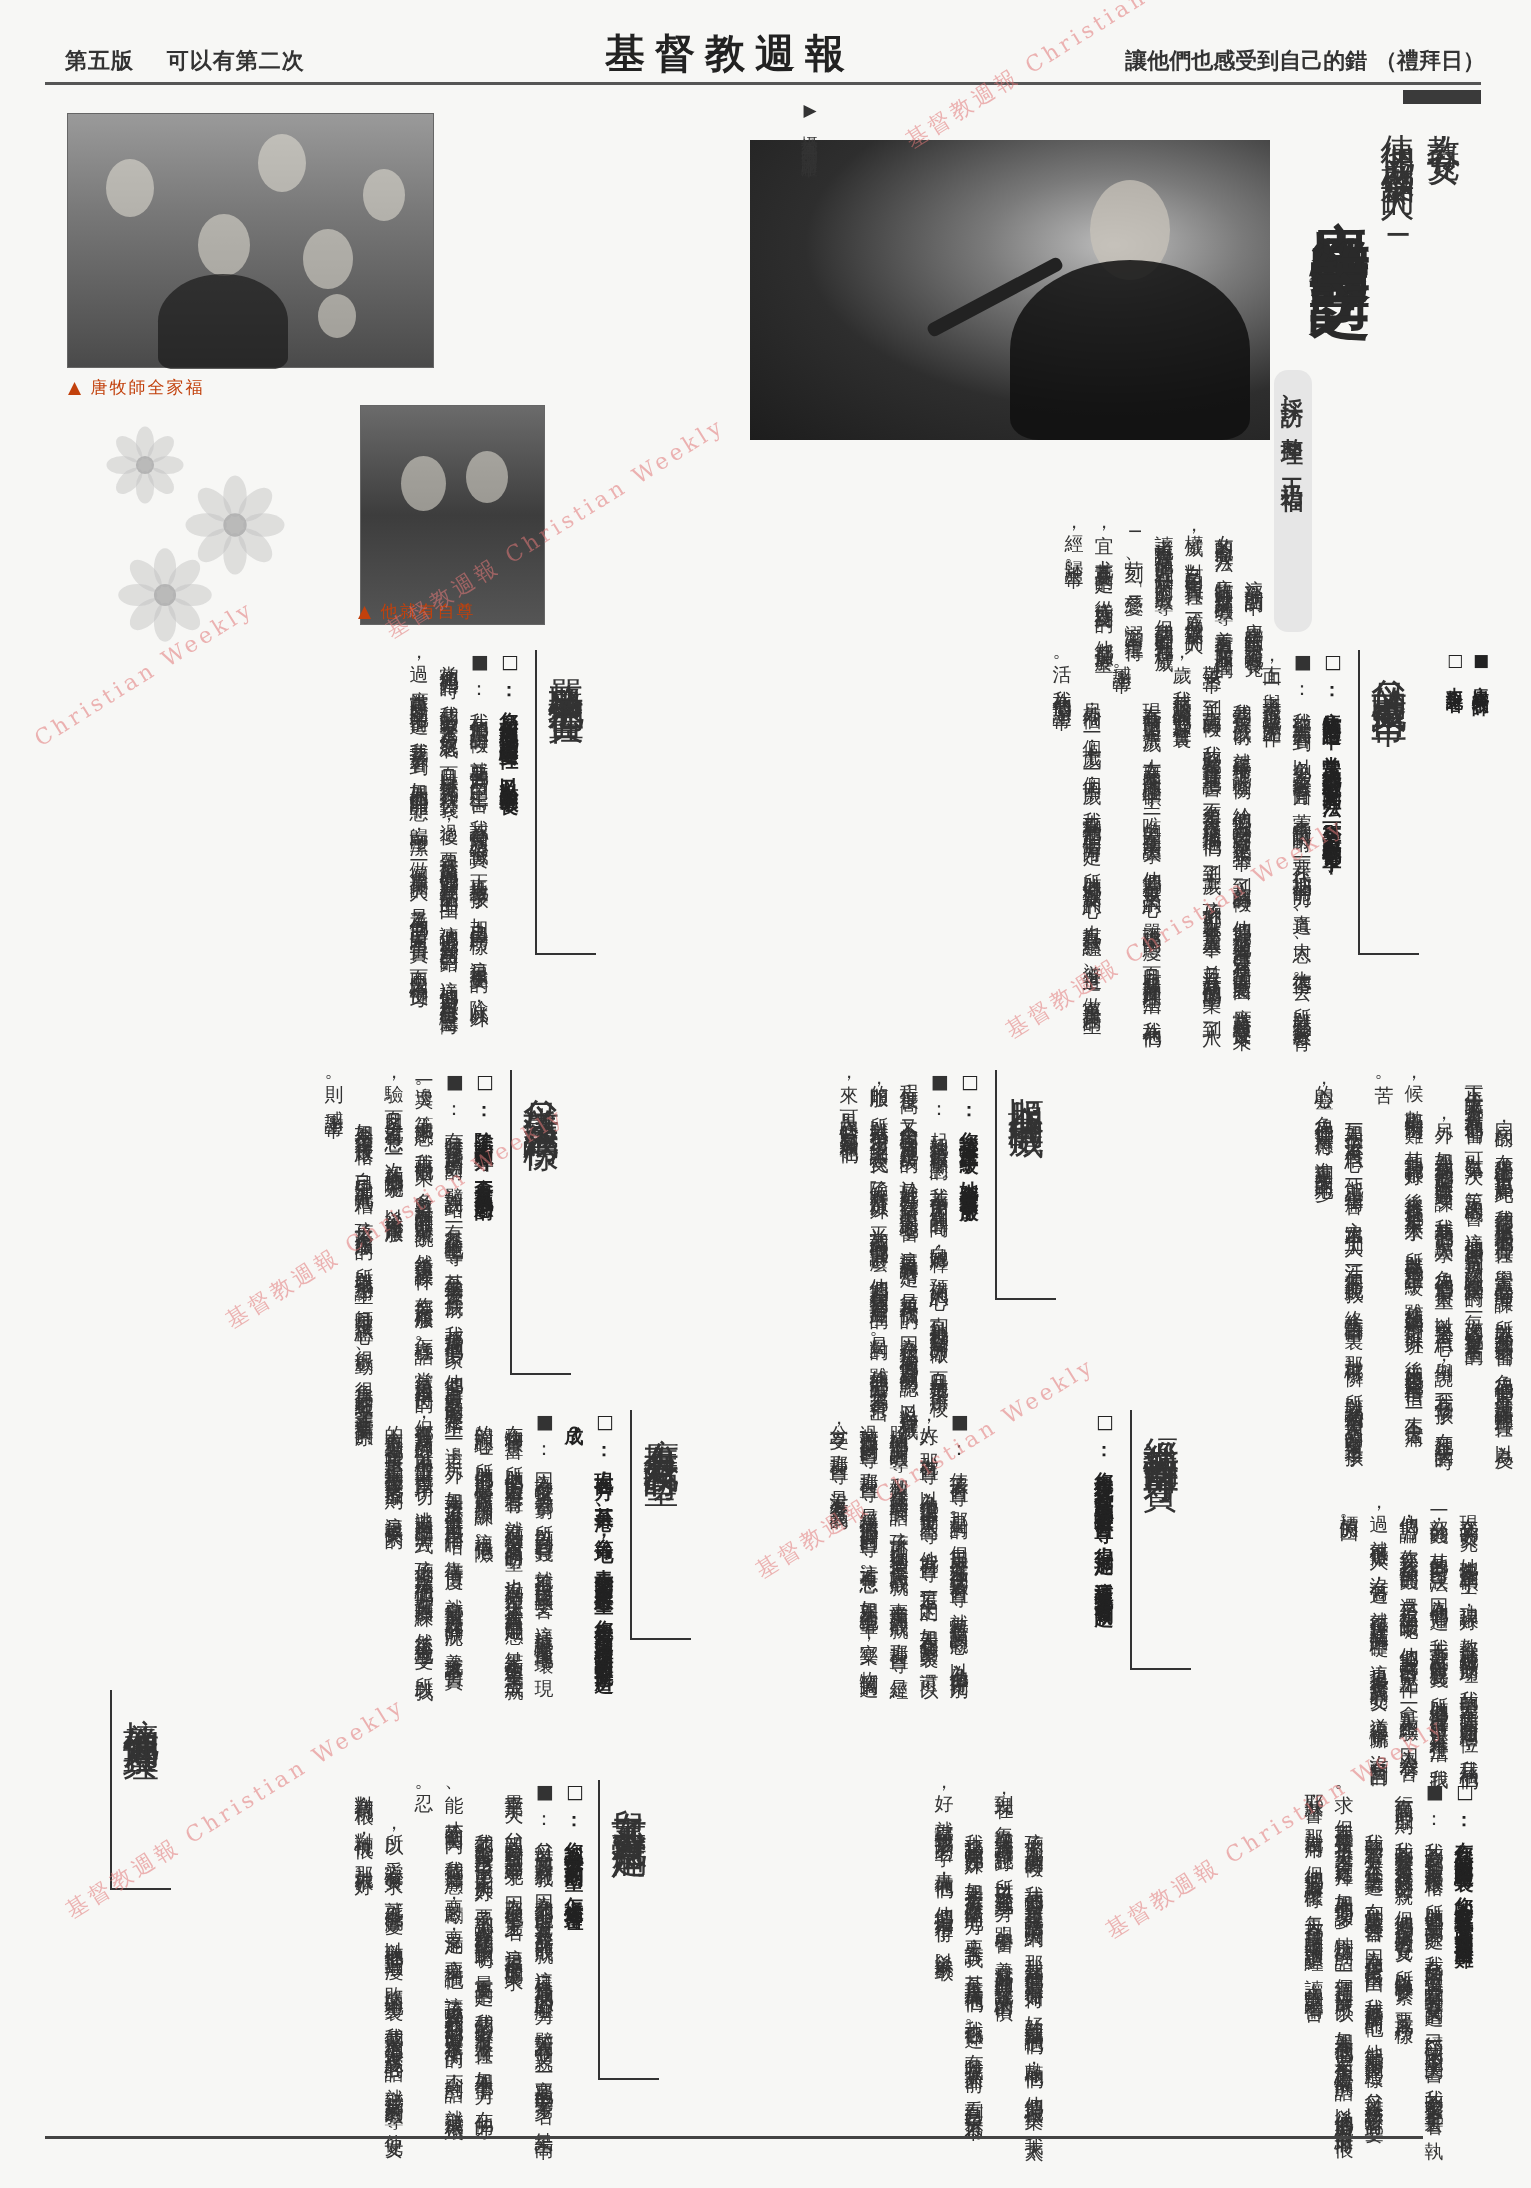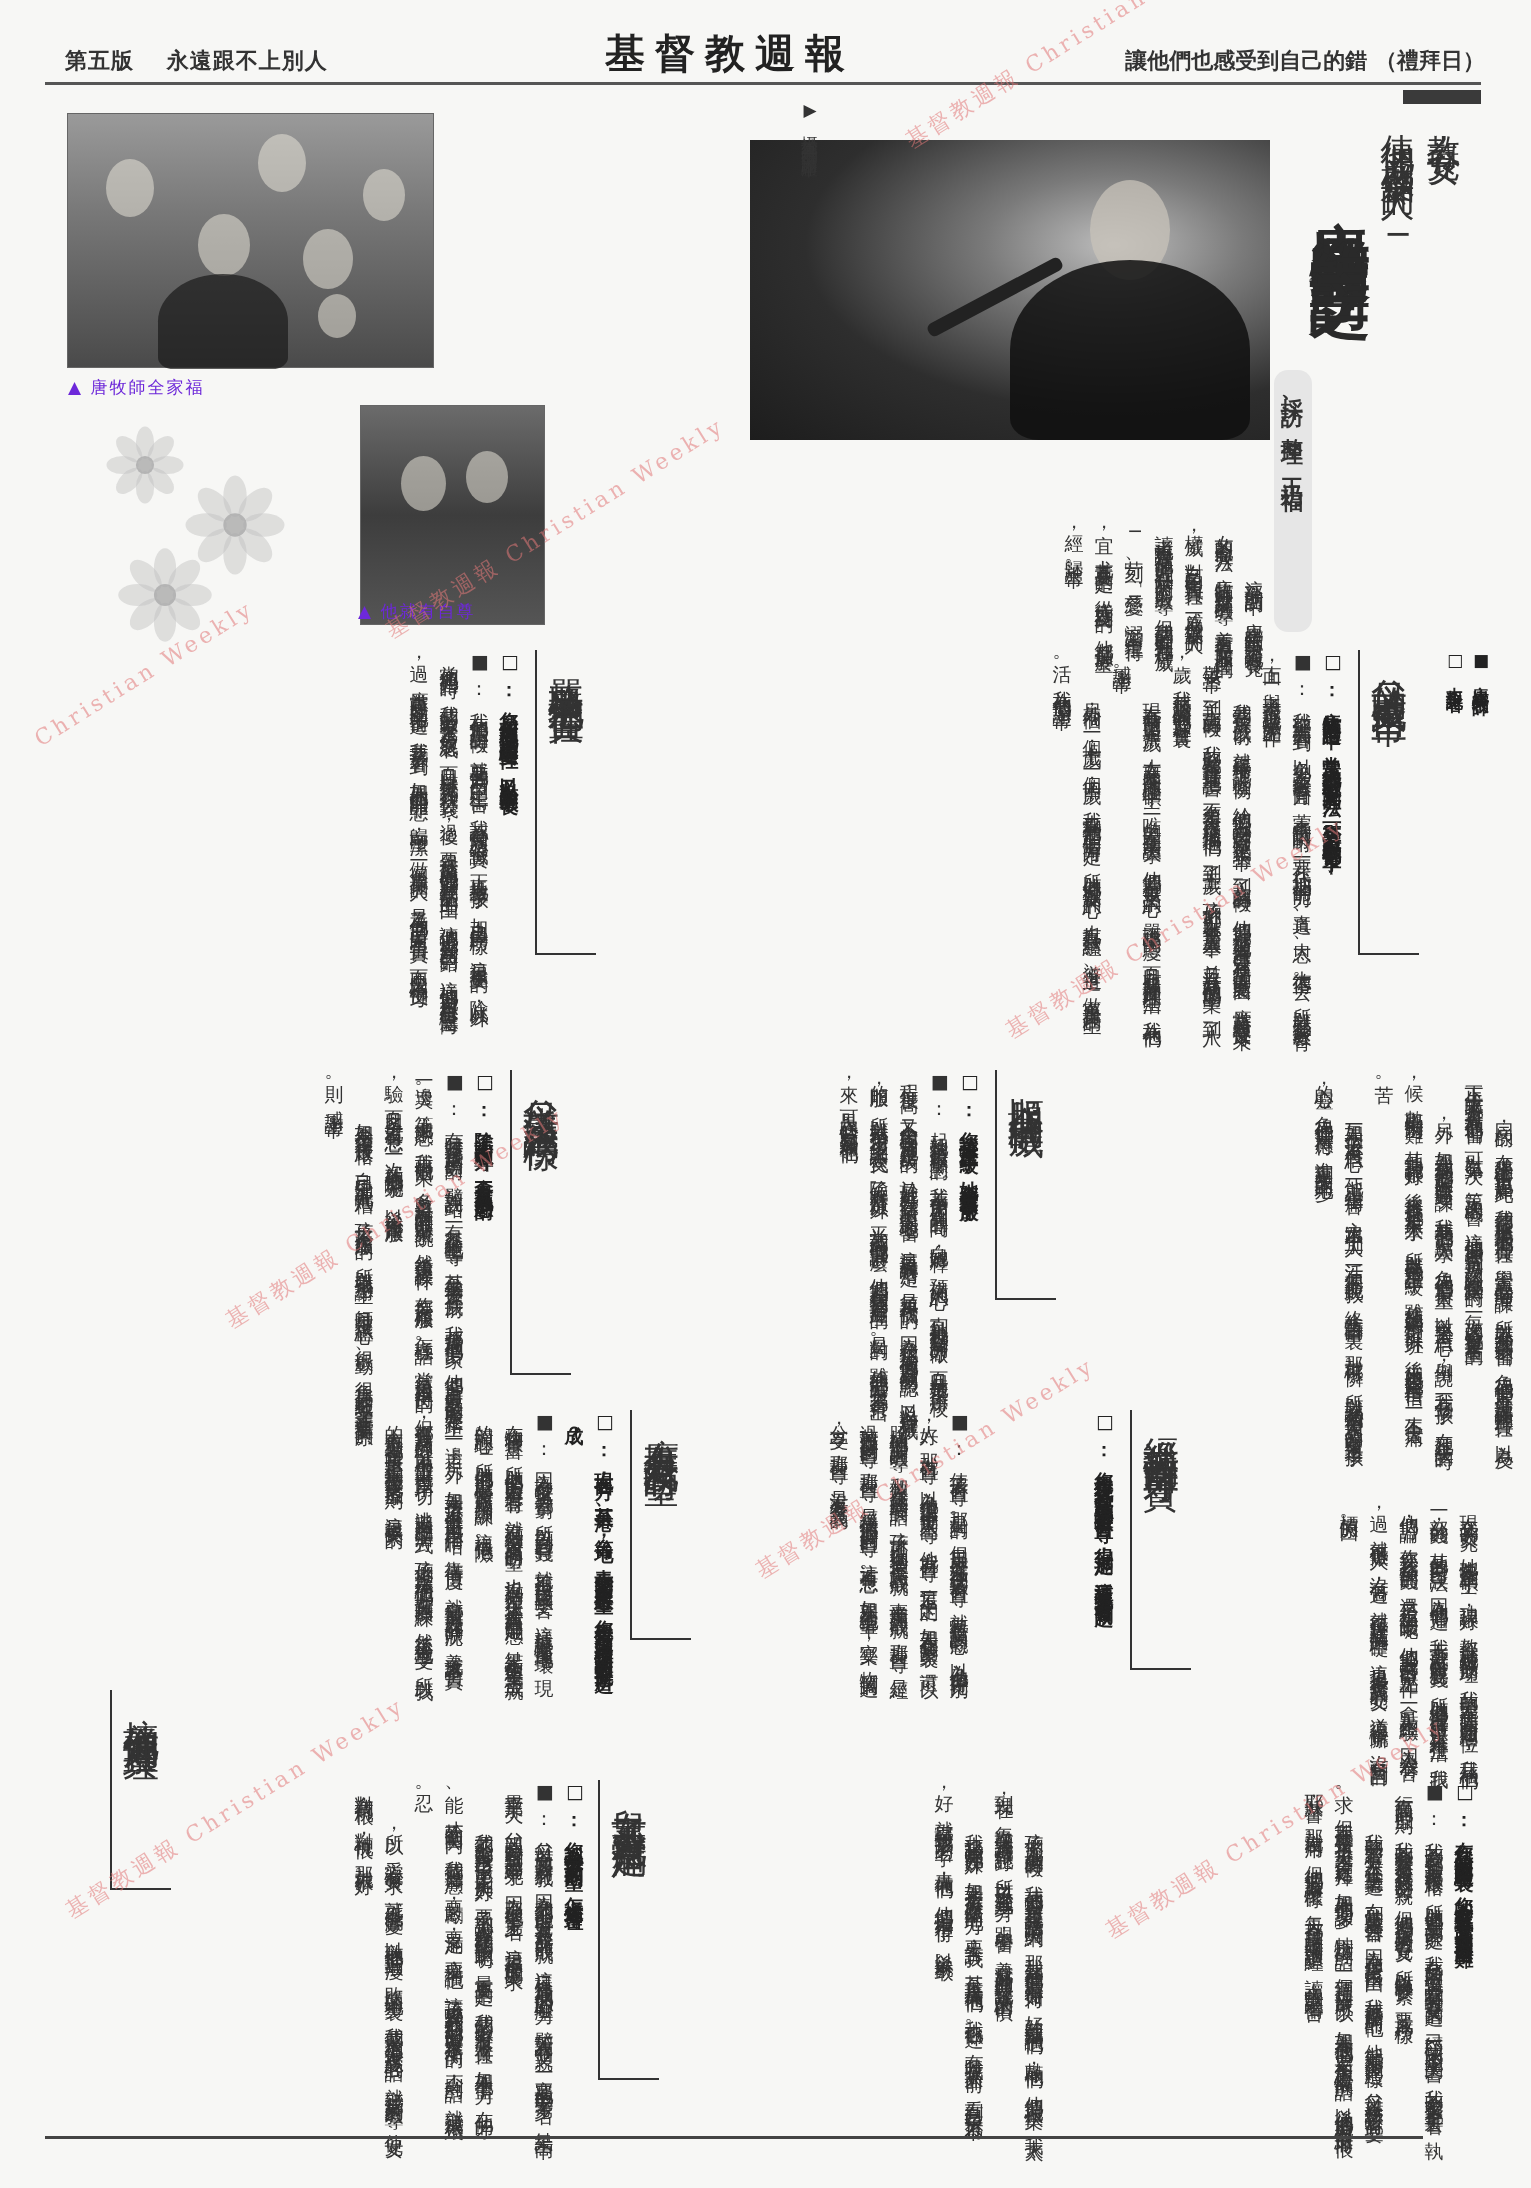--- a/index.html
+++ b/index.html
@@ -26,38 +26,38 @@
 
   .section-title { font-family: "DejaVu Sans", sans-serif; font-size: 36px; font-weight: normal; letter-spacing: 4px; color: #333; border-left: 2px solid #333; border-bottom: 2px solid #333; padding: 0 6px 8px 4px; }
 
   .photo { position: absolute; background: linear-gradient(160deg, #8a8a8a 0%, #4a4a4a 55%, #2f2f2f 100%); border: 1px solid #666; }
   .photo-speaker { background: radial-gradient(ellipse at 70% 35%, #bdbdbd 0%, #7a7a7a 25%, #2e2e2e 60%, #1d1d1d 100%); }
   .photo-family { background: linear-gradient(180deg, #9a9a9a 0%, #777 40%, #4a4a4a 100%); }
   .photo-couple { background: linear-gradient(180deg, #6b6b6b 0%, #3d3d3d 50%, #555 100%); }
   .figure-shape { position: absolute; border-radius: 50% 50% 12% 12%; background: rgba(20,20,20,0.55); }
   .face { position: absolute; border-radius: 50%; background: rgba(230,225,215,0.55); }
 
-  .caption-h { position: absolute; font-family: "DejaVu Serif", serif; font-size: 17px; color: #6d28d9; letter-spacing: 2px; }
+  .caption-h { position: absolute; font-family: "DejaVu Serif", serif; font-size: 17px; color: #c2410c; letter-spacing: 2px; }
   .caption-v { font-family: "DejaVu Serif", serif; font-size: 17px; letter-spacing: 2px; color: #333; line-height: 24px; }
 
   .watermark { position: absolute; font-family: "DejaVu Serif", serif; color: rgba(225,120,120,0.55); font-size: 22px; letter-spacing: 4px; transform: rotate(-32deg); transform-origin: left top; white-space: nowrap; pointer-events: none; }
 
   .flower { position: absolute; width: 110px; height: 110px; }
   .petal { position: absolute; left: 42px; top: 0; width: 26px; height: 46px; border-radius: 50%; background: rgba(190,190,190,0.45); transform-origin: 13px 55px; }
   .flower-center { position: absolute; left: 42px; top: 42px; width: 26px; height: 26px; border-radius: 50%; background: rgba(170,170,170,0.8); }
 
   .bottom-rule { position: absolute; left: 45px; top: 2136px; width: 1378px; height: 3px; background: #444; }
 </style>
 </head>
 <body>
 
 <header class="masthead">
   <div class="mh-left">
     <span>第五版</span>
-    <span>永遠跟不上別人</span>
+    <span>可以有第二次</span>
   </div>
   <div class="mh-title">基督教週報</div>
   <div class="mh-right">
     <span>讓他們也感受到自己的錯</span>
     <span>（禮拜日）</span>
   </div>
 </header>
 <div class="mh-rule"></div>
 <div class="black-bar"></div>
 

